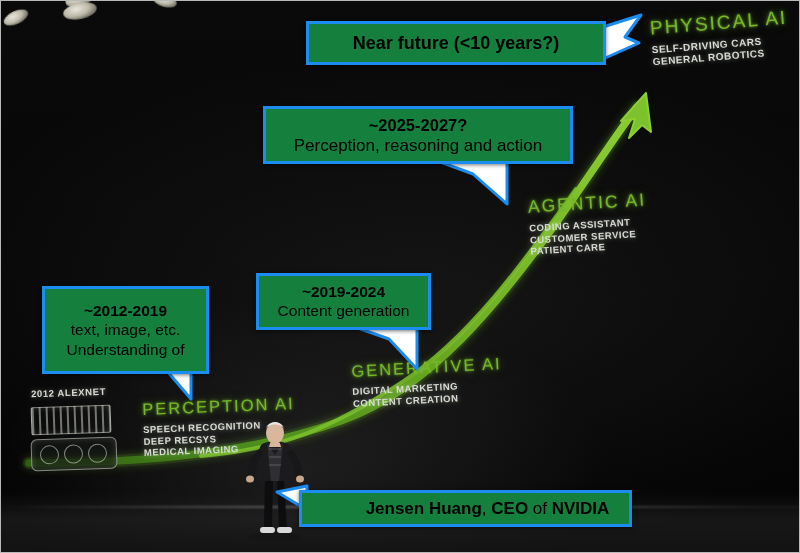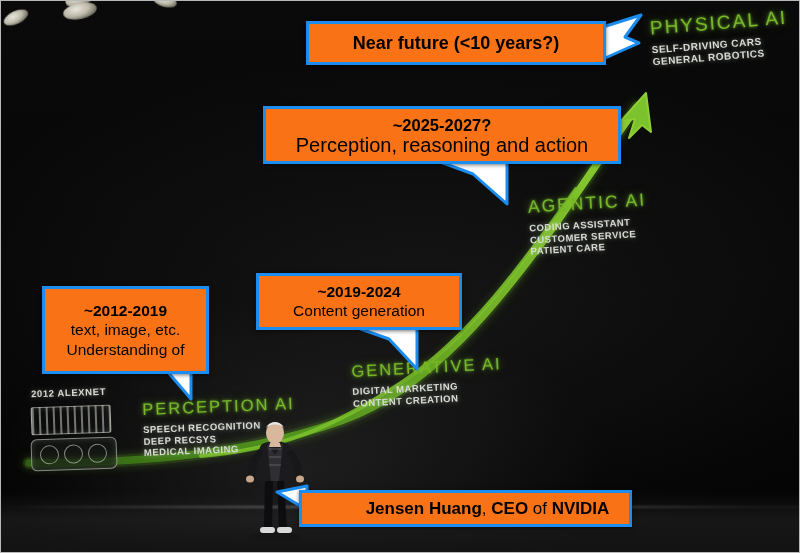--- a/index.html
+++ b/index.html
@@ -93,41 +93,41 @@
     width:17px;height:17px;border-radius:50%;
     border:1.5px solid rgba(205,210,200,.6);
   }
 
   
   #speaker{position:absolute;left:238px;top:410px;width:72px;height:130px;}
 
   
   .callout{
     position:absolute;
-    background:#f97316;
+    background:#15803d;
     border:3px solid #1b8df0;
     box-sizing:border-box;
     color:#000;
     text-align:center;
     display:flex;flex-direction:column;justify-content:center;
     box-shadow:0 1px 4px rgba(0,0,0,.55);
     z-index:6;
   }
   .callout .l1{font-weight:bold;}
   .callout .l2{font-weight:normal;}
   .tail{position:absolute;pointer-events:none;z-index:6;overflow:visible;}
 
   #co-near{left:305px;top:20px;width:300px;height:44px;}
   #co-near .l1{font-size:18px;}
 
-  #co-agentic{left:262px;top:105px;width:358px;height:58px;}
+  #co-agentic{left:262px;top:105px;width:310px;height:58px;}
   #co-agentic .l1{font-size:16.5px;line-height:20px;}
-  #co-agentic .l2{font-size:20px;line-height:21px;}
-
-  #co-generative{left:255px;top:272px;width:206px;height:57px;}
+  #co-agentic .l2{font-size:17px;line-height:21px;}
+
+  #co-generative{left:255px;top:272px;width:175px;height:57px;}
   #co-generative .l1{font-size:15.5px;line-height:19px;}
   #co-generative .l2{font-size:15.5px;line-height:20px;}
 
   #co-perception{left:41px;top:285px;width:167px;height:88px;}
   #co-perception .l1{font-size:15.5px;line-height:19px;}
   #co-perception .l2{font-size:15.5px;line-height:20px;}
 
   #co-speaker{left:298px;top:489px;width:333px;height:37px;padding-left:44px;}
   #co-speaker .l1{font-size:17px;}
   #co-speaker .l1 .reg{font-weight:normal;}

